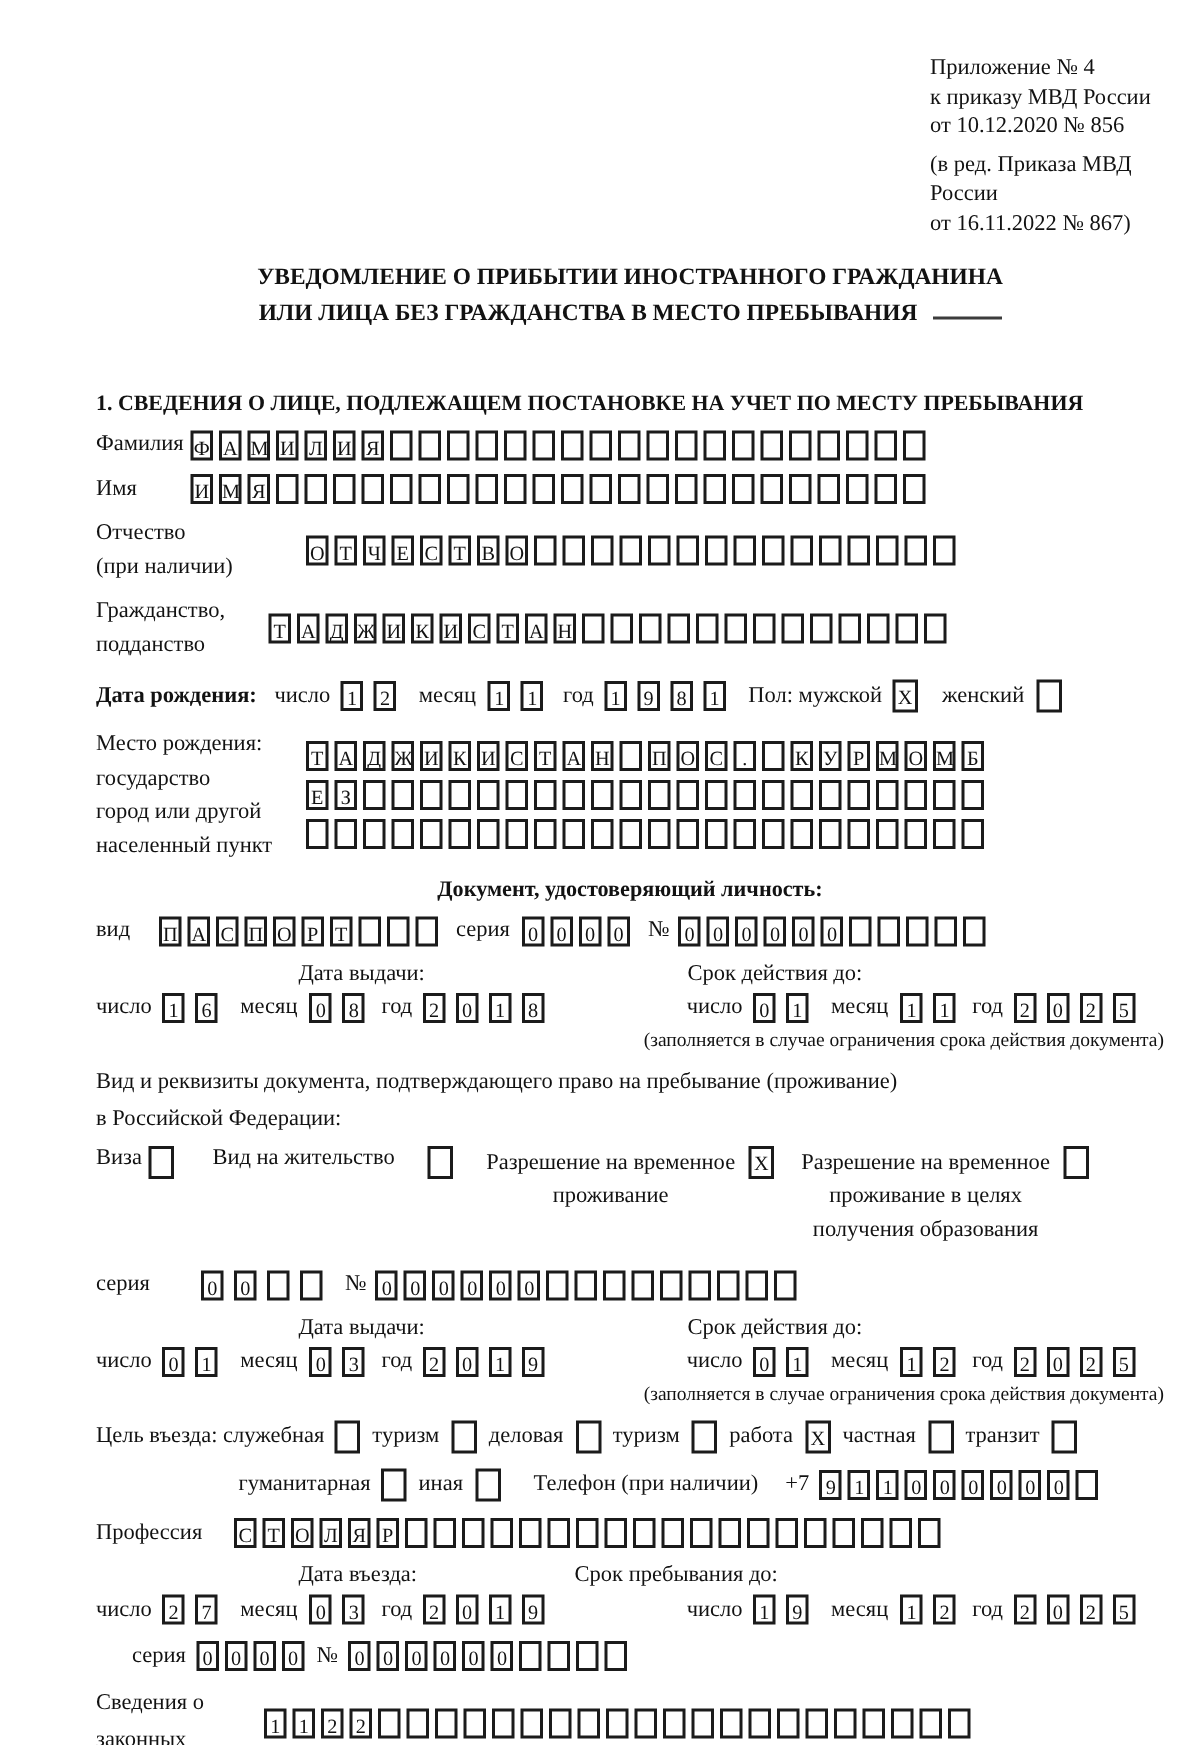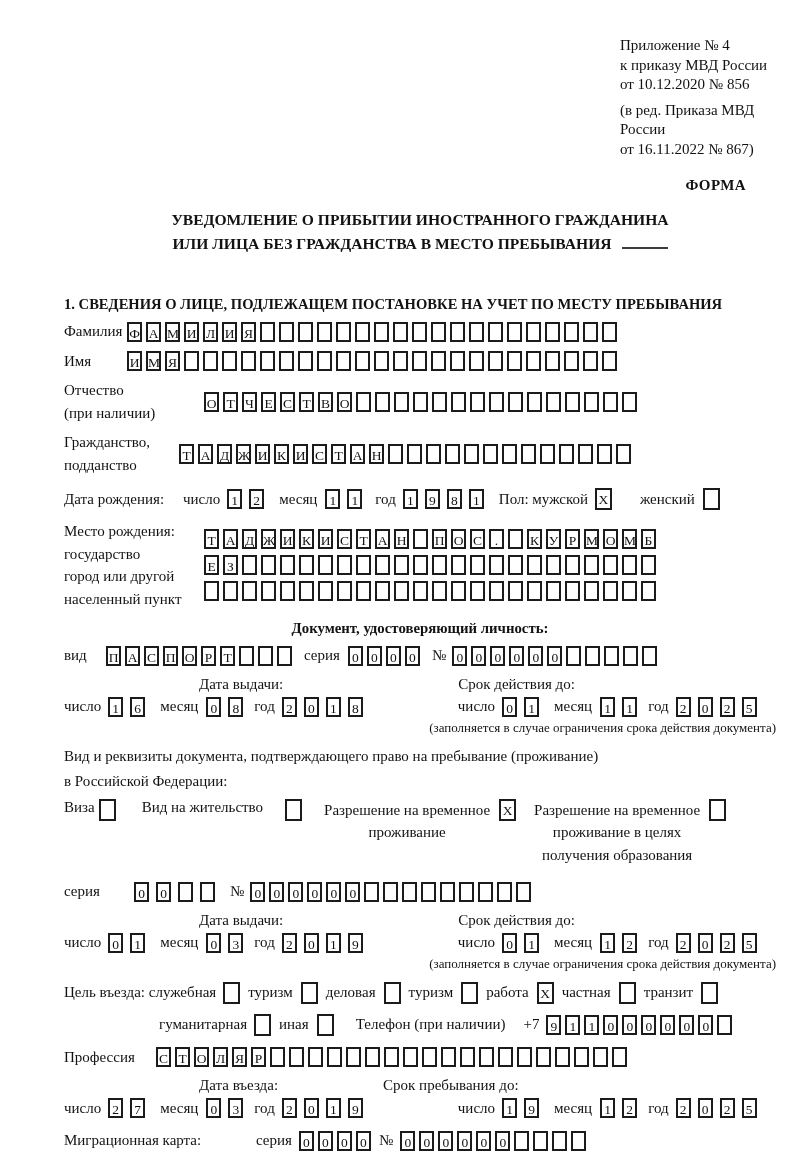--- a/index.html
+++ b/index.html
@@ -42,35 +42,34 @@
   .dh2b { margin-left: 105px; }
   .dg { display: flex; align-items: center; flex: none; }
   .dg2 { margin-left: 88px; }
   .note-r { text-align: right; font-size: 13px; margin-top: 3px; }
   .para { margin-top: 12px; }
   .cbgroup { display: flex; align-items: flex-start; margin-top: 9px; }
   .cbitem { display: flex; align-items: flex-start; flex: none; }
   .cbitem .cb { margin-left: 9px; }
   .ctext { text-align: center; line-height: 1.5; }
   .indent { margin-left: 95px; }
-  .nw { white-space: nowrap; }
+  .nw { white-space: nowrap; font-weight: bold; }
 </style>
 </head>
 <body>
 
 <div class="page">
 
   <div class="annex">
     <div>Приложение № 4</div>
     <div>к приказу МВД России</div>
     <div>от 10.12.2020 № 856</div>
     <div class="gap">(в ред. Приказа МВД России</div>
     <div>от 16.11.2022 № 867)</div>
   </div>
-  <div class="forma">ФОРМА</div>
 
   <div class="title">
     <div>УВЕДОМЛЕНИЕ О ПРИБЫТИИ ИНОСТРАННОГО ГРАЖДАНИНА</div>
     <div><span>ИЛИ ЛИЦА БЕЗ ГРАЖДАНСТВА В МЕСТО ПРЕБЫВАНИЯ</span><span class="uline"></span></div>
   </div>
 
   <div class="sec-title">1. СВЕДЕНИЯ О ЛИЦЕ, ПОДЛЕЖАЩЕМ ПОСТАНОВКЕ НА УЧЕТ ПО МЕСТУ ПРЕБЫВАНИЯ</div>
 
   <div class="row">
     <div class="lab w63">Фамилия</div>
@@ -217,21 +216,21 @@
     <div class="boxes sp">
         <span class="box">1</span>
         <span class="box">9</span>
         <span class="box">8</span>
         <span class="box">1</span>
       </div>
     <span class="ilab0" style="margin-left:8px">Пол: мужской</span>
     <div class="boxes cb">
         <span class="box">X</span>
       </div>
-    <span class="ilab" style="margin-left:28px">женский</span>
+    <span class="ilab" style="margin-left:16px">женский</span>
     <div class="boxes cb">
         <span class="box"></span>
       </div>
   </div>
 
   <div class="row" style="margin-top:10px">
     <div class="lab w140">
       <div>Место рождения:</div>
       <div>государство</div>
       <div>город или другой</div>
@@ -641,21 +640,20 @@
       <div class="boxes sp">
           <span class="box">2</span>
           <span class="box">0</span>
           <span class="box">2</span>
           <span class="box">5</span>
         </div>
     </div>
   </div>
 
   <div class="row rowc" style="margin-top:11px">
-    <span class="lab" style="width:168px">Миграционная карта:</span>
     <span class="ilab0" style="margin-left:24px">серия</span>
     <div class="boxes">
         <span class="box">0</span>
         <span class="box">0</span>
         <span class="box">0</span>
         <span class="box">0</span>
       </div>
     <span class="ilab0" style="margin-left:4px">№</span>
     <div class="boxes">
         <span class="box">0</span>

